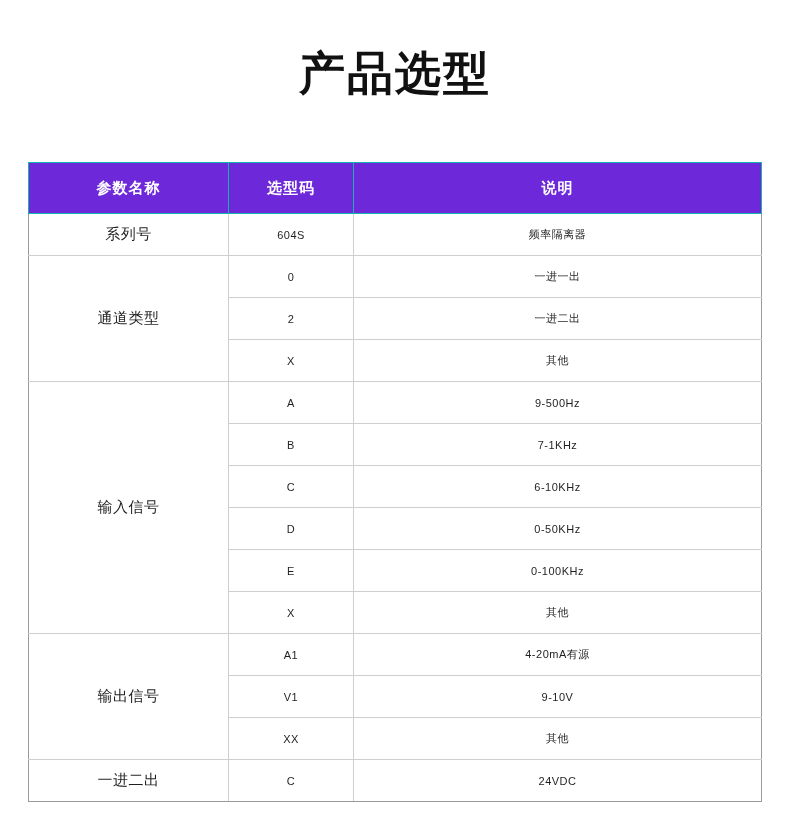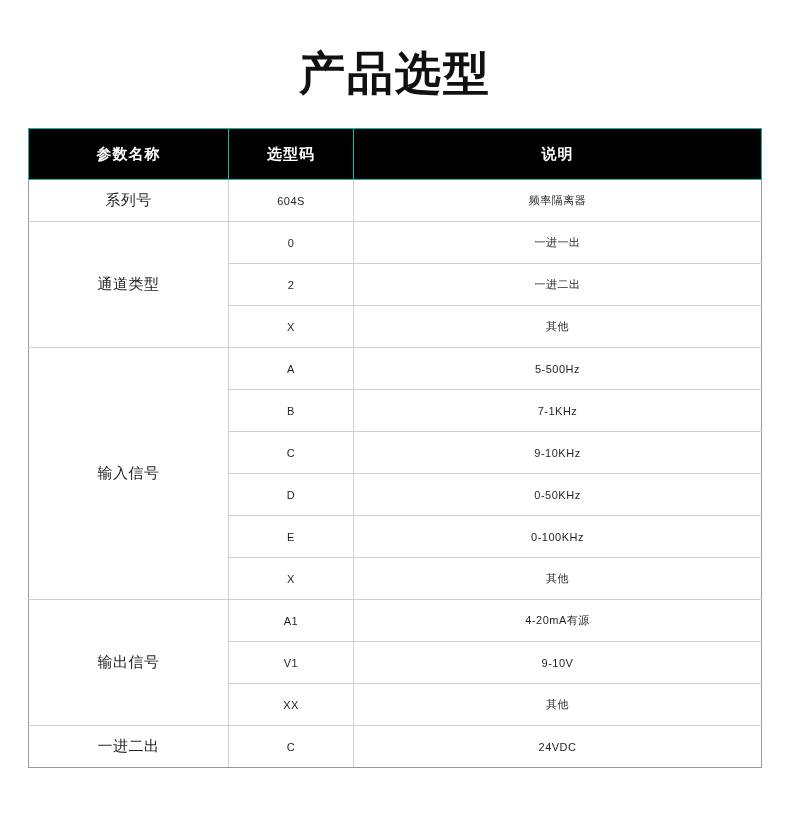--- a/index.html
+++ b/index.html
@@ -22,38 +22,38 @@
     position: relative;
   }
   .title {
     text-align: center;
     font-size: 46px;
     font-weight: bold;
     letter-spacing: 2px;
     color: #111111;
     margin: 0;
     padding-top: 46px;
-    padding-bottom: 27px;
+    padding-bottom: 61px;
     line-height: 1.2;
   }
   .table-wrap {
     padding: 0 28px;
     box-sizing: border-box;
   }
   table.spec {
     width: 100%;
     border-collapse: collapse;
     table-layout: fixed;
   }
   table.spec col.c1 { width: 200px; }
   table.spec col.c2 { width: 125px; }
   table.spec col.c3 { width: auto; }
 
   table.spec th {
-    background: #000000;
+    background: #6d28d9;
     color: #ffffff;
     font-size: 15px;
     font-weight: bold;
     height: 48px;
     border: 1px solid #13b3ae;
     text-align: center;
     vertical-align: middle;
     letter-spacing: 1px;
   }
   table.spec td {
@@ -117,29 +117,29 @@
             <td class="code">2</td>
             <td class="desc">一进二出</td>
           </tr>
           <tr>
             <td class="code">X</td>
             <td class="desc">其他</td>
           </tr>
           <tr class="group-start ">
             <td class="group" rowspan="6">输入信号</td>
             <td class="code">A</td>
-            <td class="desc">5-500Hz</td>
+            <td class="desc">9-500Hz</td>
           </tr>
           <tr>
             <td class="code">B</td>
             <td class="desc">7-1KHz</td>
           </tr>
           <tr>
             <td class="code">C</td>
-            <td class="desc">9-10KHz</td>
+            <td class="desc">6-10KHz</td>
           </tr>
           <tr>
             <td class="code">D</td>
             <td class="desc">0-50KHz</td>
           </tr>
           <tr>
             <td class="code">E</td>
             <td class="desc">0-100KHz</td>
           </tr>
           <tr>

